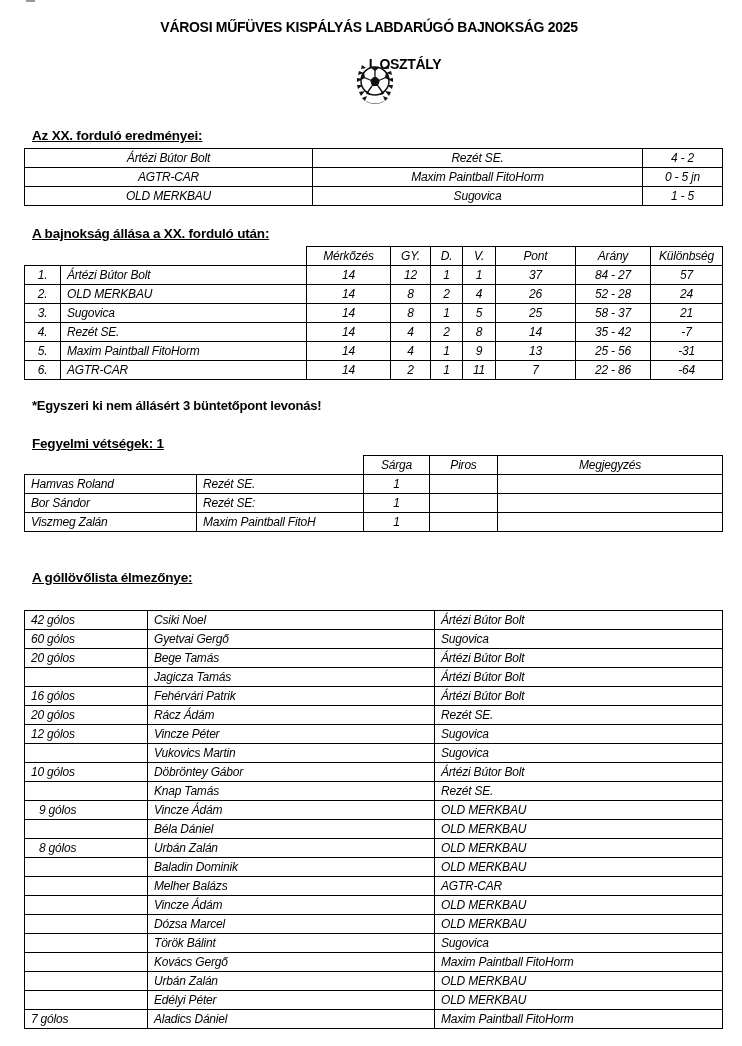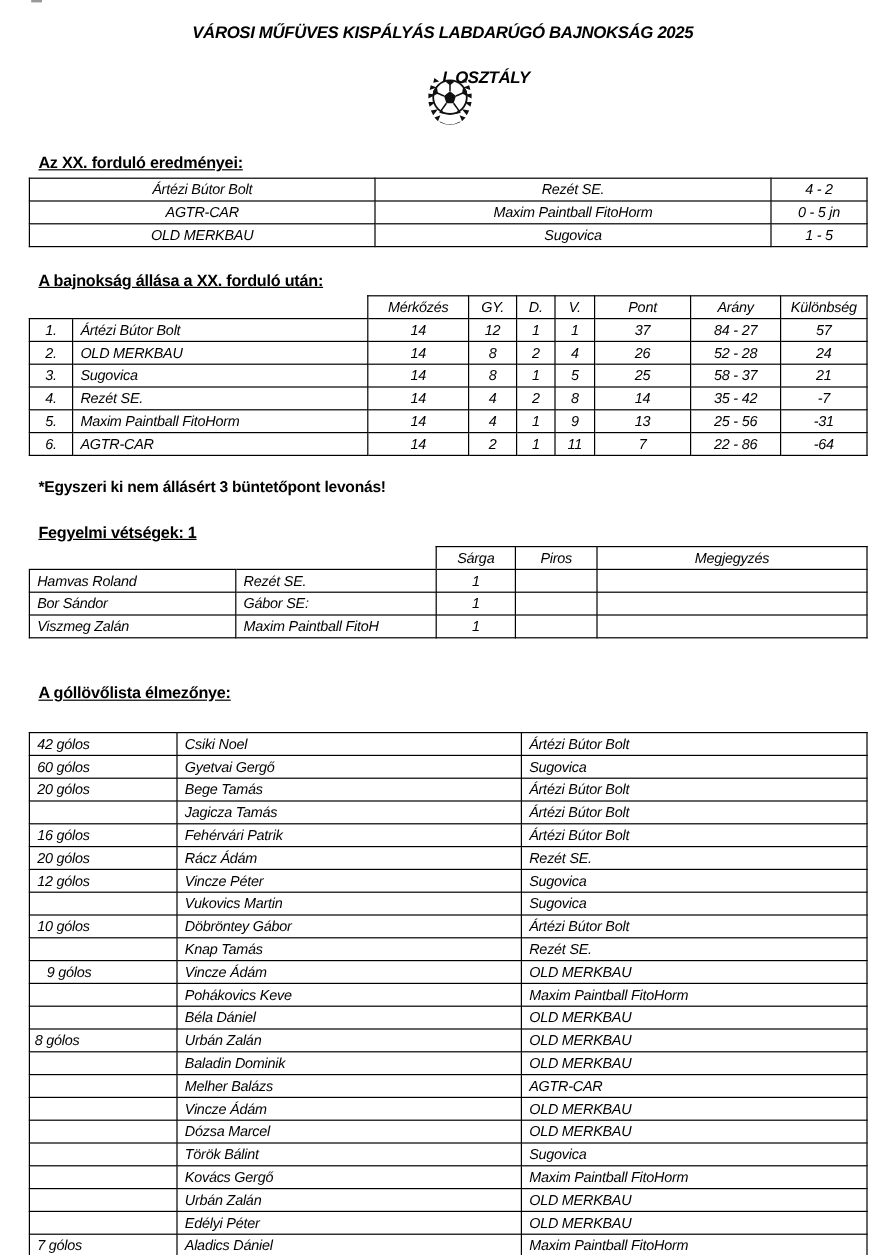--- a/index.html
+++ b/index.html
@@ -1,20 +1,20 @@
 <!DOCTYPE html>
 <html><head>
 <meta charset="utf-8">
 <style>
   html, body { margin:0; padding:0; background:#ffffff; }
   body { width:742px; height:1046px; position:relative; overflow:hidden;
          font-family:"Liberation Sans", sans-serif; color:#000; }
   .abs { position:absolute; }
   .mark { left:26px; top:0; width:9px; height:2px; background:#999; }
-  .title { left:0; width:738px; text-align:center; font-weight:bold; font-size:14px; letter-spacing:-0.3px;font-style:italic; }
+  .title { left:0; width:738px; text-align:center; font-weight:bold; font-size:14px; letter-spacing:-0.3px; }
   .t1 { top:19px; }
   .t2 { top:56px;padding-left:36px; }
   .logo { left:352px; top:57px; width:46px; height:50px; }
   .heading { left:32px; font-weight:bold; font-size:13.5px; text-decoration:underline; letter-spacing:-0.2px;text-align:center; }
   .note { left:32px; font-weight:bold; font-size:13px; letter-spacing:-0.2px; }
   table { border-collapse:collapse; position:absolute; font-size:12px; table-layout:fixed;font-style:italic; }
   td { border:1px solid #000; padding:0 6px; height:18px; line-height:17px; white-space:nowrap; overflow:hidden; letter-spacing:-0.2px; }
   td.c { text-align:center; }
   td.blank { border:none; }
 </style>
@@ -185,21 +185,21 @@
   <tbody id="discipline-body">
       <tr>
         <td>Hamvas Roland</td>
         <td>Rezét SE.</td>
         <td class="c">1</td>
         <td class="c"></td>
         <td></td>
       </tr>
       <tr>
         <td>Bor Sándor</td>
-        <td>Gábor SE:</td>
+        <td>Rezét SE:</td>
         <td class="c">1</td>
         <td class="c"></td>
         <td></td>
       </tr>
       <tr>
         <td>Viszmeg Zalán</td>
         <td>Maxim Paintball FitoH</td>
         <td class="c">1</td>
         <td class="c"></td>
         <td></td>
@@ -265,30 +265,25 @@
         <td>Knap Tamás</td>
         <td>Rezét SE.</td>
       </tr>
       <tr>
         <td style="padding-left: 14px;">9 gólos</td>
         <td>Vincze Ádám</td>
         <td>OLD MERKBAU</td>
       </tr>
       <tr>
         <td></td>
-        <td>Pohákovics Keve</td>
-        <td>Maxim Paintball FitoHorm</td>
-      </tr>
-      <tr>
-        <td></td>
         <td>Béla Dániel</td>
         <td>OLD MERKBAU</td>
       </tr>
       <tr>
-        <td style="padding-left: 4px;">8 gólos</td>
+        <td style="padding-left: 14px;">8 gólos</td>
         <td>Urbán Zalán</td>
         <td>OLD MERKBAU</td>
       </tr>
       <tr>
         <td></td>
         <td>Baladin Dominik</td>
         <td>OLD MERKBAU</td>
       </tr>
       <tr>
         <td></td>

